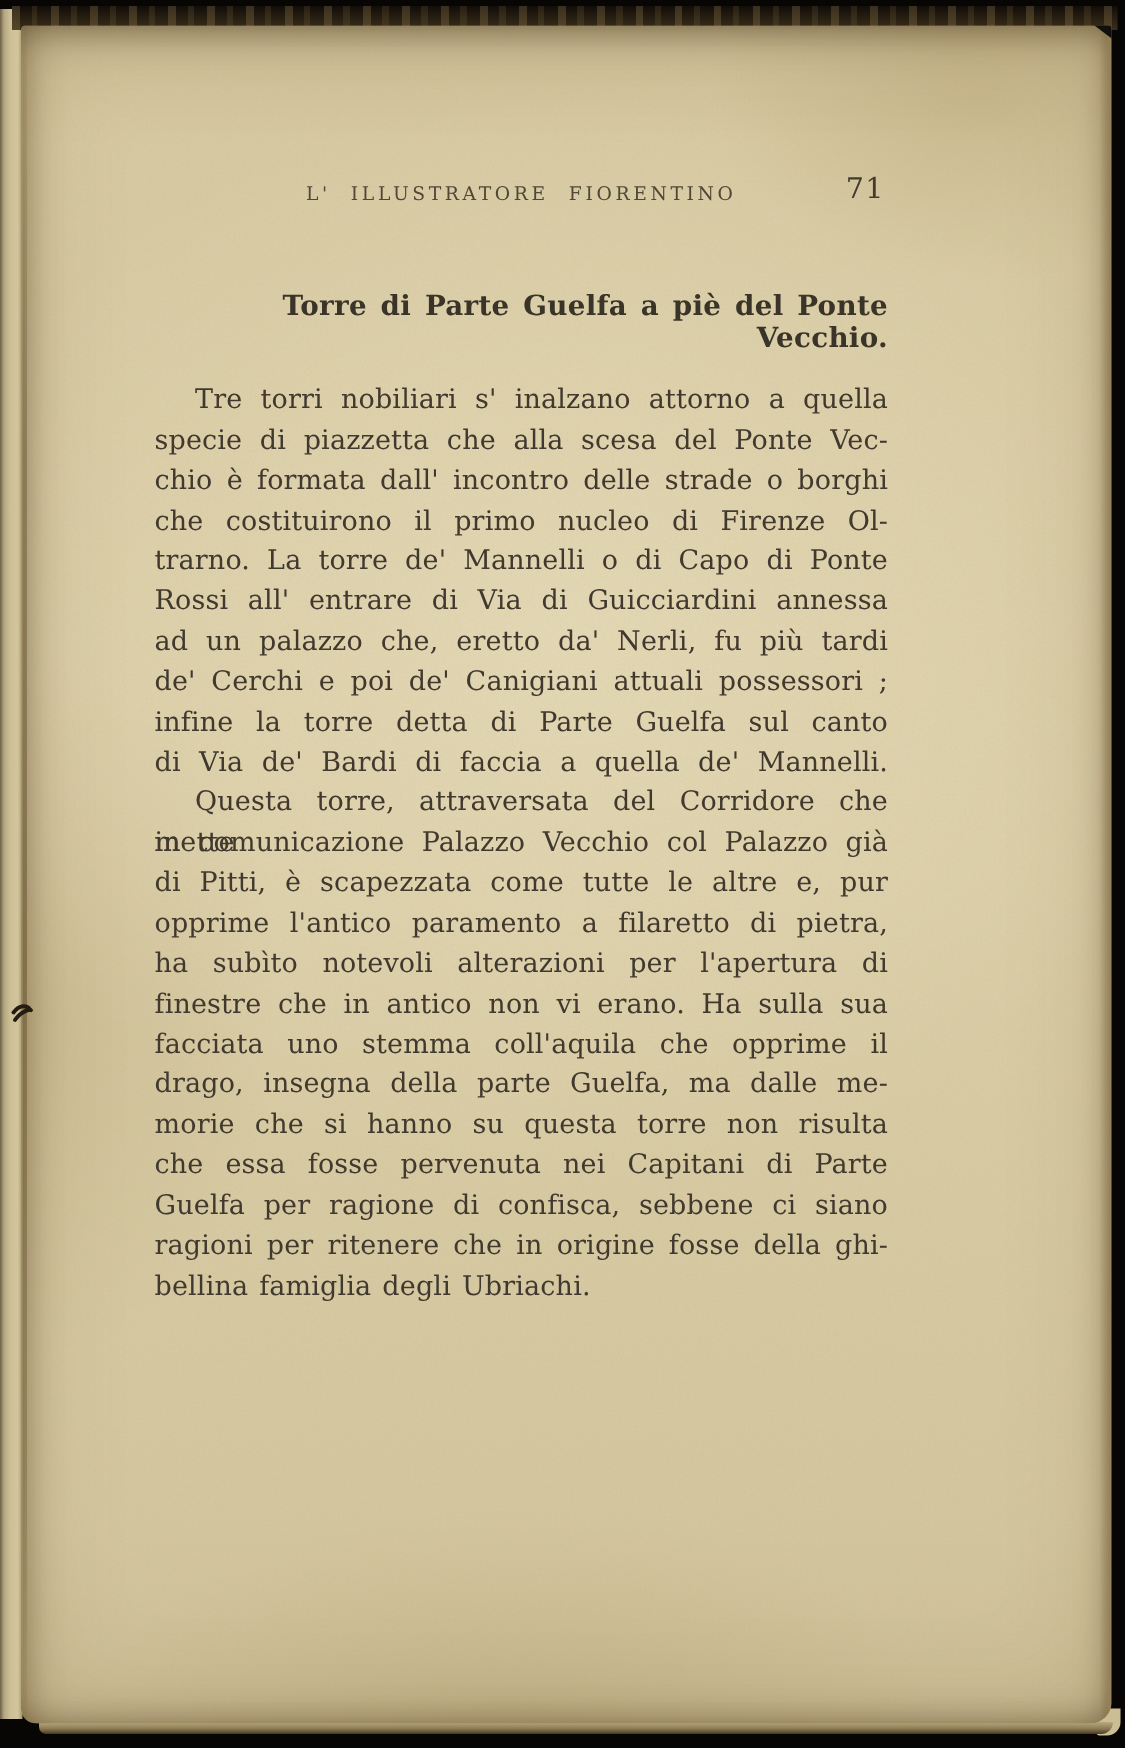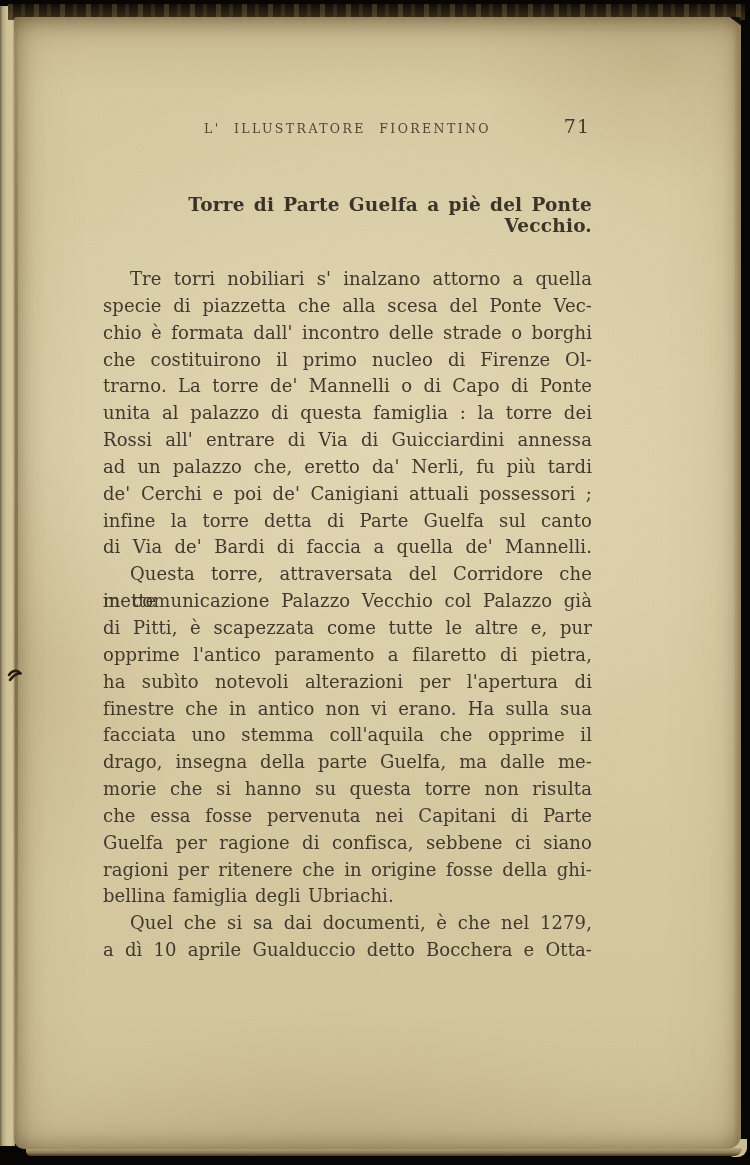--- a/index.html
+++ b/index.html
@@ -104,21 +104,20 @@
   .chapter-title {
     position: absolute; left: 89px; top: 177px; width: 489px;
     text-align: right;
     font-size: 18.5px; font-weight: bold;
     word-spacing: 2.5px; letter-spacing: 0.2px;
     color: #332d23;
   }
   .body-text {
     position: absolute; left: 89px; top: 237px; width: 489px;
     color: #3a332a;
-    margin-top: 12px;
   }
   .ln {
     height: 26.85px;
     font-size: 18px; line-height: 26.85px;
     word-spacing: 1.5px; letter-spacing: 0.1px;
     text-align: justify; text-align-last: justify;
     white-space: normal;
   }
   .ind { text-indent: 27px; }
   .lastleft { text-align-last: left; }
@@ -155,21 +154,20 @@
       <div class="chapter-title">Torre di Parte Guelfa a piè del Ponte Vecchio.</div>
 
       <div class="body-text">
 
         <div class="para">
           <div class="ln ind">Tre torri nobiliari s' inalzano attorno a quella</div>
           <div class="ln">specie di piazzetta che alla scesa del Ponte Vec-</div>
           <div class="ln">chio è formata dall' incontro delle strade o borghi</div>
           <div class="ln">che costituirono il primo nucleo di Firenze Ol-</div>
           <div class="ln">trarno. La torre de' Mannelli o di Capo di Ponte</div>
-          <div class="ln">unita al palazzo di questa famiglia : la torre dei</div>
           <div class="ln">Rossi all' entrare di Via di Guicciardini annessa</div>
           <div class="ln">ad un palazzo che, eretto da' Nerli, fu più tardi</div>
           <div class="ln">de' Cerchi e poi de' Canigiani attuali possessori ;</div>
           <div class="ln">infine la torre detta di Parte Guelfa sul canto</div>
           <div class="ln">di Via de' Bardi di faccia a quella de' Mannelli.</div>
         </div>
 
         <div class="para">
           <div class="ln ind">Questa torre, attraversata del Corridore che mette</div>
           <div class="ln">in comunicazione Palazzo Vecchio col Palazzo già</div>
@@ -179,24 +177,20 @@
           <div class="ln">finestre che in antico non vi erano. Ha sulla sua</div>
           <div class="ln">facciata uno stemma coll'aquila che opprime il</div>
           <div class="ln">drago, insegna della parte Guelfa, ma dalle me-</div>
           <div class="ln">morie che si hanno su questa torre non risulta</div>
           <div class="ln">che essa fosse pervenuta nei Capitani di Parte</div>
           <div class="ln">Guelfa per ragione di confisca, sebbene ci siano</div>
           <div class="ln">ragioni per ritenere che in origine fosse della ghi-</div>
           <div class="ln lastleft">bellina famiglia degli Ubriachi.</div>
         </div>
 
-        <div class="para">
-          <div class="ln ind">Quel che si sa dai documenti, è che nel 1279,</div>
-          <div class="ln">a dì 10 aprile Gualduccio detto Bocchera e Otta-</div>
-        </div>
       </div>
 
     </div>
   </div>
 
   <svg class="ink-smudge" width="20" height="20" viewBox="0 0 20 20">
     <path d="M3 9 C7 3.5, 12 4, 14 7 C10 8, 6 11, 4 14" stroke="#241d12" stroke-width="2.6" fill="none" stroke-linecap="round"></path>
     <circle cx="14.5" cy="7.5" r="1.3" fill="#241d12"></circle>
   </svg>
 

